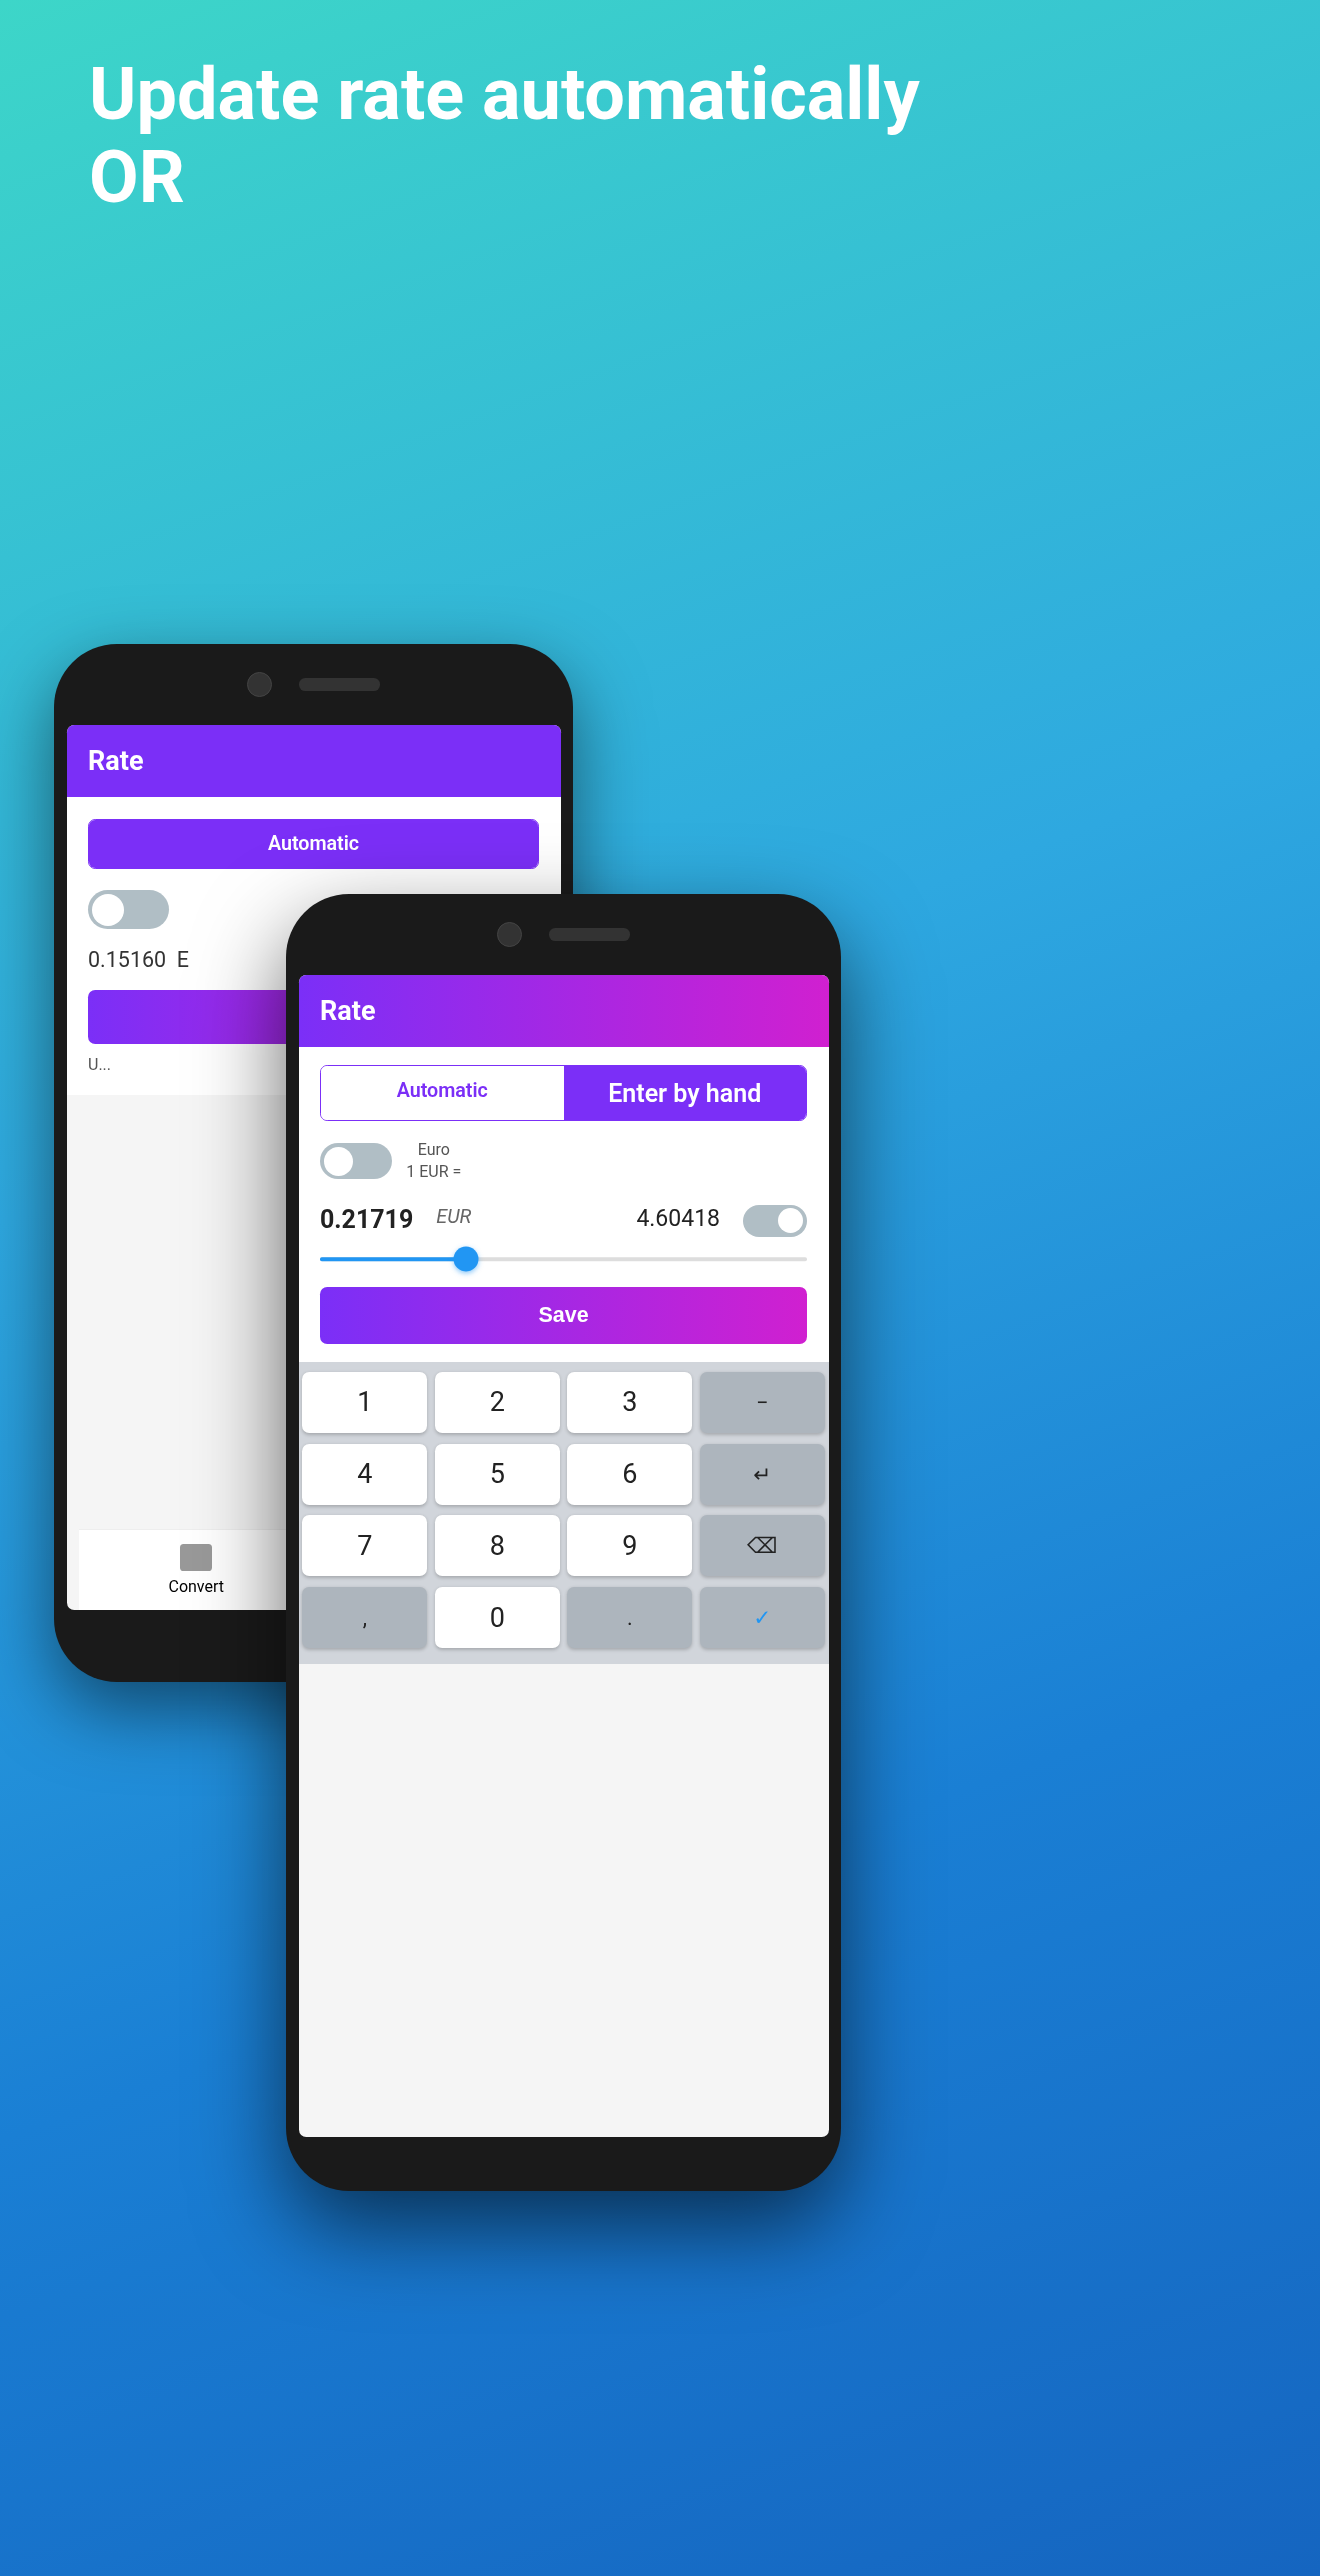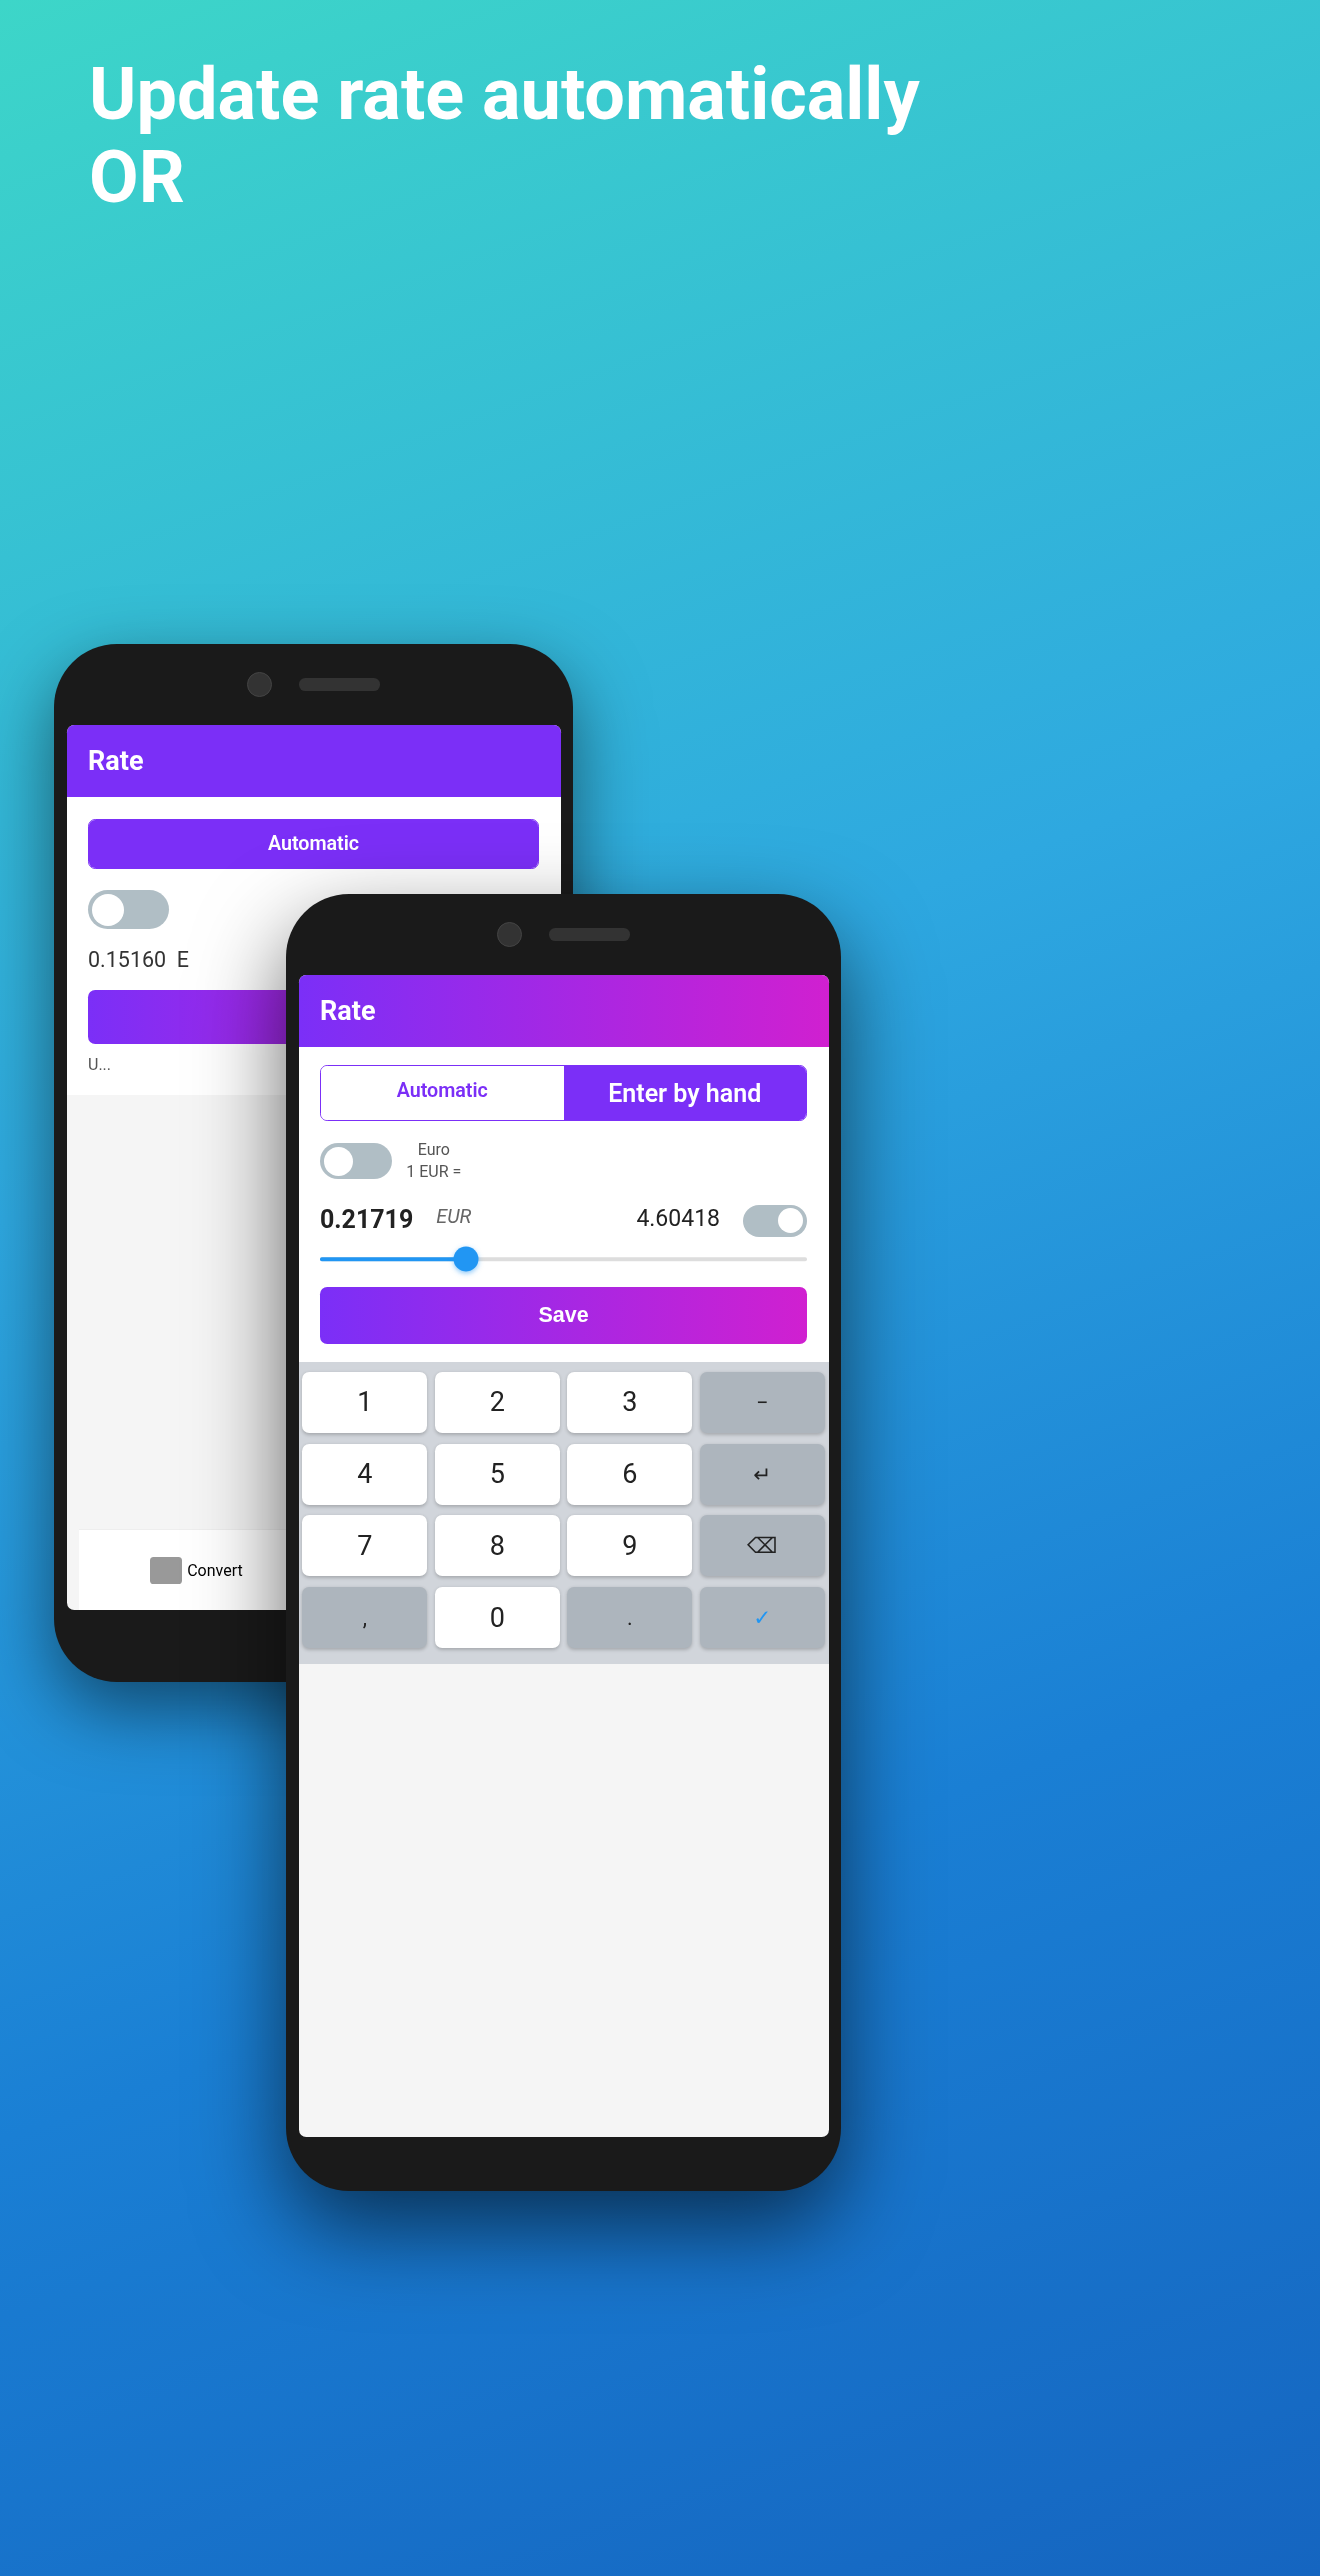--- a/index.html
+++ b/index.html
@@ -122,21 +122,21 @@
       position: absolute;
       bottom: 0; left: 12.5px; right: 12.5px;
       height: 81px;
       background: white;
       display: flex;
       border-top: 0.9px solid #eee;
     }
     .bottom-nav-item {
       flex: 1;
       display: flex;
-      flex-direction: row;
+      flex-direction: column;
       align-items: center;
       justify-content: center;
       gap: 5.4px;
       font-size: 16px;
     }
     .nav-icon {
       width: 32px; height: 27px;
       background: #999;
       border-radius: 3.6px;
     }

